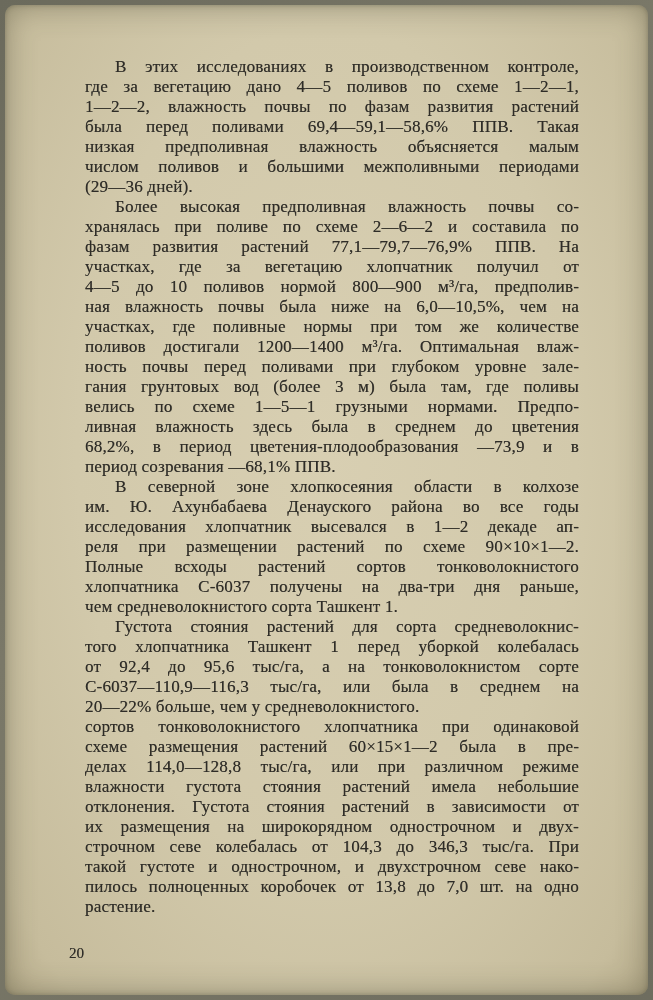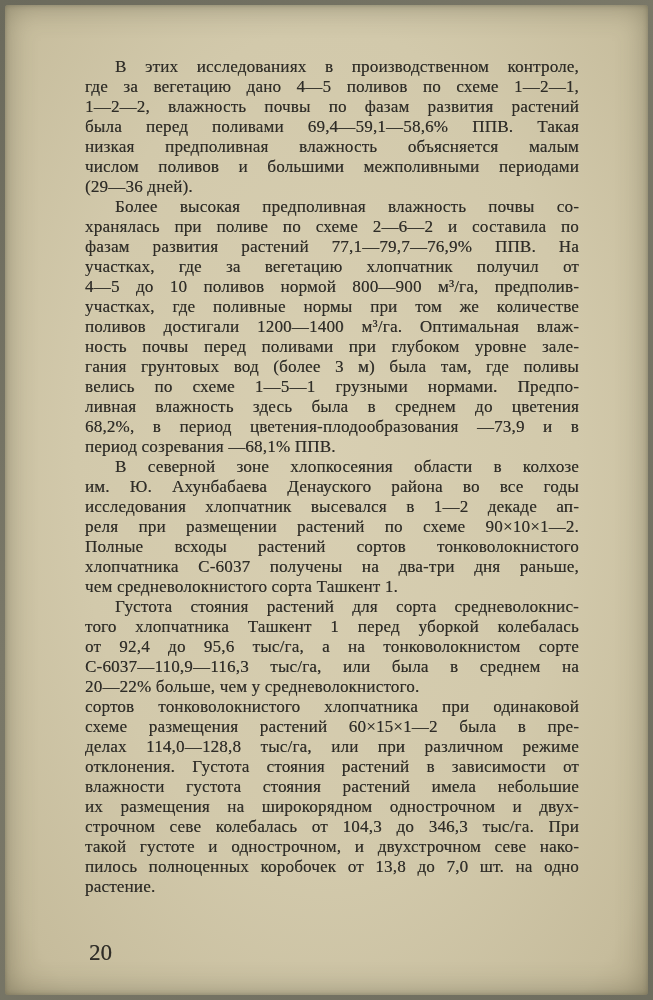--- a/index.html
+++ b/index.html
@@ -21,21 +21,21 @@
   .page {
     position: absolute;
     left: 5px;
     top: 5px;
     right: 5px;
     bottom: 5px;
     background: radial-gradient(ellipse at 50% 45%, #d8cfb2 0%, #d2c9ab 55%, #c6bc9c 90%, #b9ae8d 100%);
     box-shadow:
       inset 0 0 30px rgba(74, 70, 52, 0.45),
       inset 0 0 5px rgba(60, 57, 44, 0.35);
-    border-radius: 3px;
+    border-radius: 10px;
   }
   .text-block {
     position: absolute;
     left: 80px;
     top: 52px;
     width: 494px;
     color: #2e2c27;
     font-size: 17px;
     letter-spacing: 0.2px;
     text-shadow: 0.3px 0.3px 0 rgba(46, 44, 39, 0.55);
@@ -52,24 +52,24 @@
     white-space: nowrap;
   }
   .line.first {
     padding-left: 30px;
   }
   .line.last {
     text-align-last: left;
   }
   .page-number {
     position: absolute;
-    left: 84px;
+    left: 64px;
     top: 938px;
     color: #2e2c27;
-    font-size: 23px;
+    font-size: 15px;
     line-height: 20px;
     text-shadow: 0.3px 0.3px 0 rgba(46, 44, 39, 0.55);
   }
 </style>
 </head>
 <body>
 
 <div class="photo">
   <div class="page">
     <div class="text-block">
@@ -81,20 +81,21 @@
           <div class="line">низкая предполивная влажность  объясняется малым</div>
           <div class="line">числом поливов и большими межполивными периодами</div>
           <div class="line last">(29—36 дней).</div>
         </div>
         <div class="paragraph">
           <div class="line first">Более высокая предполивная влажность почвы со-</div>
           <div class="line">хранялась при поливе по схеме 2—6—2 и составила по</div>
           <div class="line">фазам развития растений 77,1—79,7—76,9% ППВ. На</div>
           <div class="line">участках, где за вегетацию хлопчатник получил от</div>
           <div class="line">4—5 до 10 поливов нормой 800—900 м³/га, предполив-</div>
+          <div class="line">ная влажность почвы была ниже на 6,0—10,5%, чем на</div>
           <div class="line">участках, где поливные нормы при том же количестве</div>
           <div class="line">поливов достигали 1200—1400 м³/га. Оптимальная влаж-</div>
           <div class="line">ность почвы перед поливами при глубоком уровне зале-</div>
           <div class="line">гания грунтовых вод (более 3 м) была там, где поливы</div>
           <div class="line">велись по схеме 1—5—1 грузными нормами. Предпо-</div>
           <div class="line">ливная влажность здесь была в среднем до цветения</div>
           <div class="line">68,2%, в период цветения-плодообразования —73,9 и в</div>
           <div class="line last">период созревания —68,1% ППВ.</div>
         </div>
         <div class="paragraph">
@@ -110,22 +111,22 @@
           <div class="line first">Густота стояния растений для сорта средневолокнис-</div>
           <div class="line">того хлопчатника Ташкент 1 перед уборкой колебалась</div>
           <div class="line">от 92,4 до 95,6 тыс/га, а на тонковолокнистом сорте</div>
           <div class="line">С-6037—110,9—116,3 тыс/га, или была в среднем на</div>
           <div class="line last">20—22% больше, чем у средневолокнистого.</div>
         </div>
         <div class="paragraph">
           <div class="line">сортов тонковолокнистого хлопчатника при одинаковой</div>
           <div class="line">схеме размещения растений 60×15×1—2 была в пре-</div>
           <div class="line">делах 114,0—128,8 тыс/га, или при различном режиме</div>
+          <div class="line">влажности густота стояния растений имела небольшие</div>
           <div class="line">отклонения. Густота стояния растений в зависимости от</div>
-          <div class="line">влажности густота стояния растений имела небольшие</div>
           <div class="line">их размещения на широкорядном однострочном и двух-</div>
           <div class="line">строчном севе колебалась от 104,3 до 346,3 тыс/га. При</div>
           <div class="line">такой густоте и однострочном, и двухстрочном севе нако-</div>
           <div class="line">пилось полноценных коробочек от 13,8 до 7,0 шт. на одно</div>
           <div class="line last">растение.</div>
         </div>
       </div>
     <div class="page-number">20</div>
   </div>
 </div>

